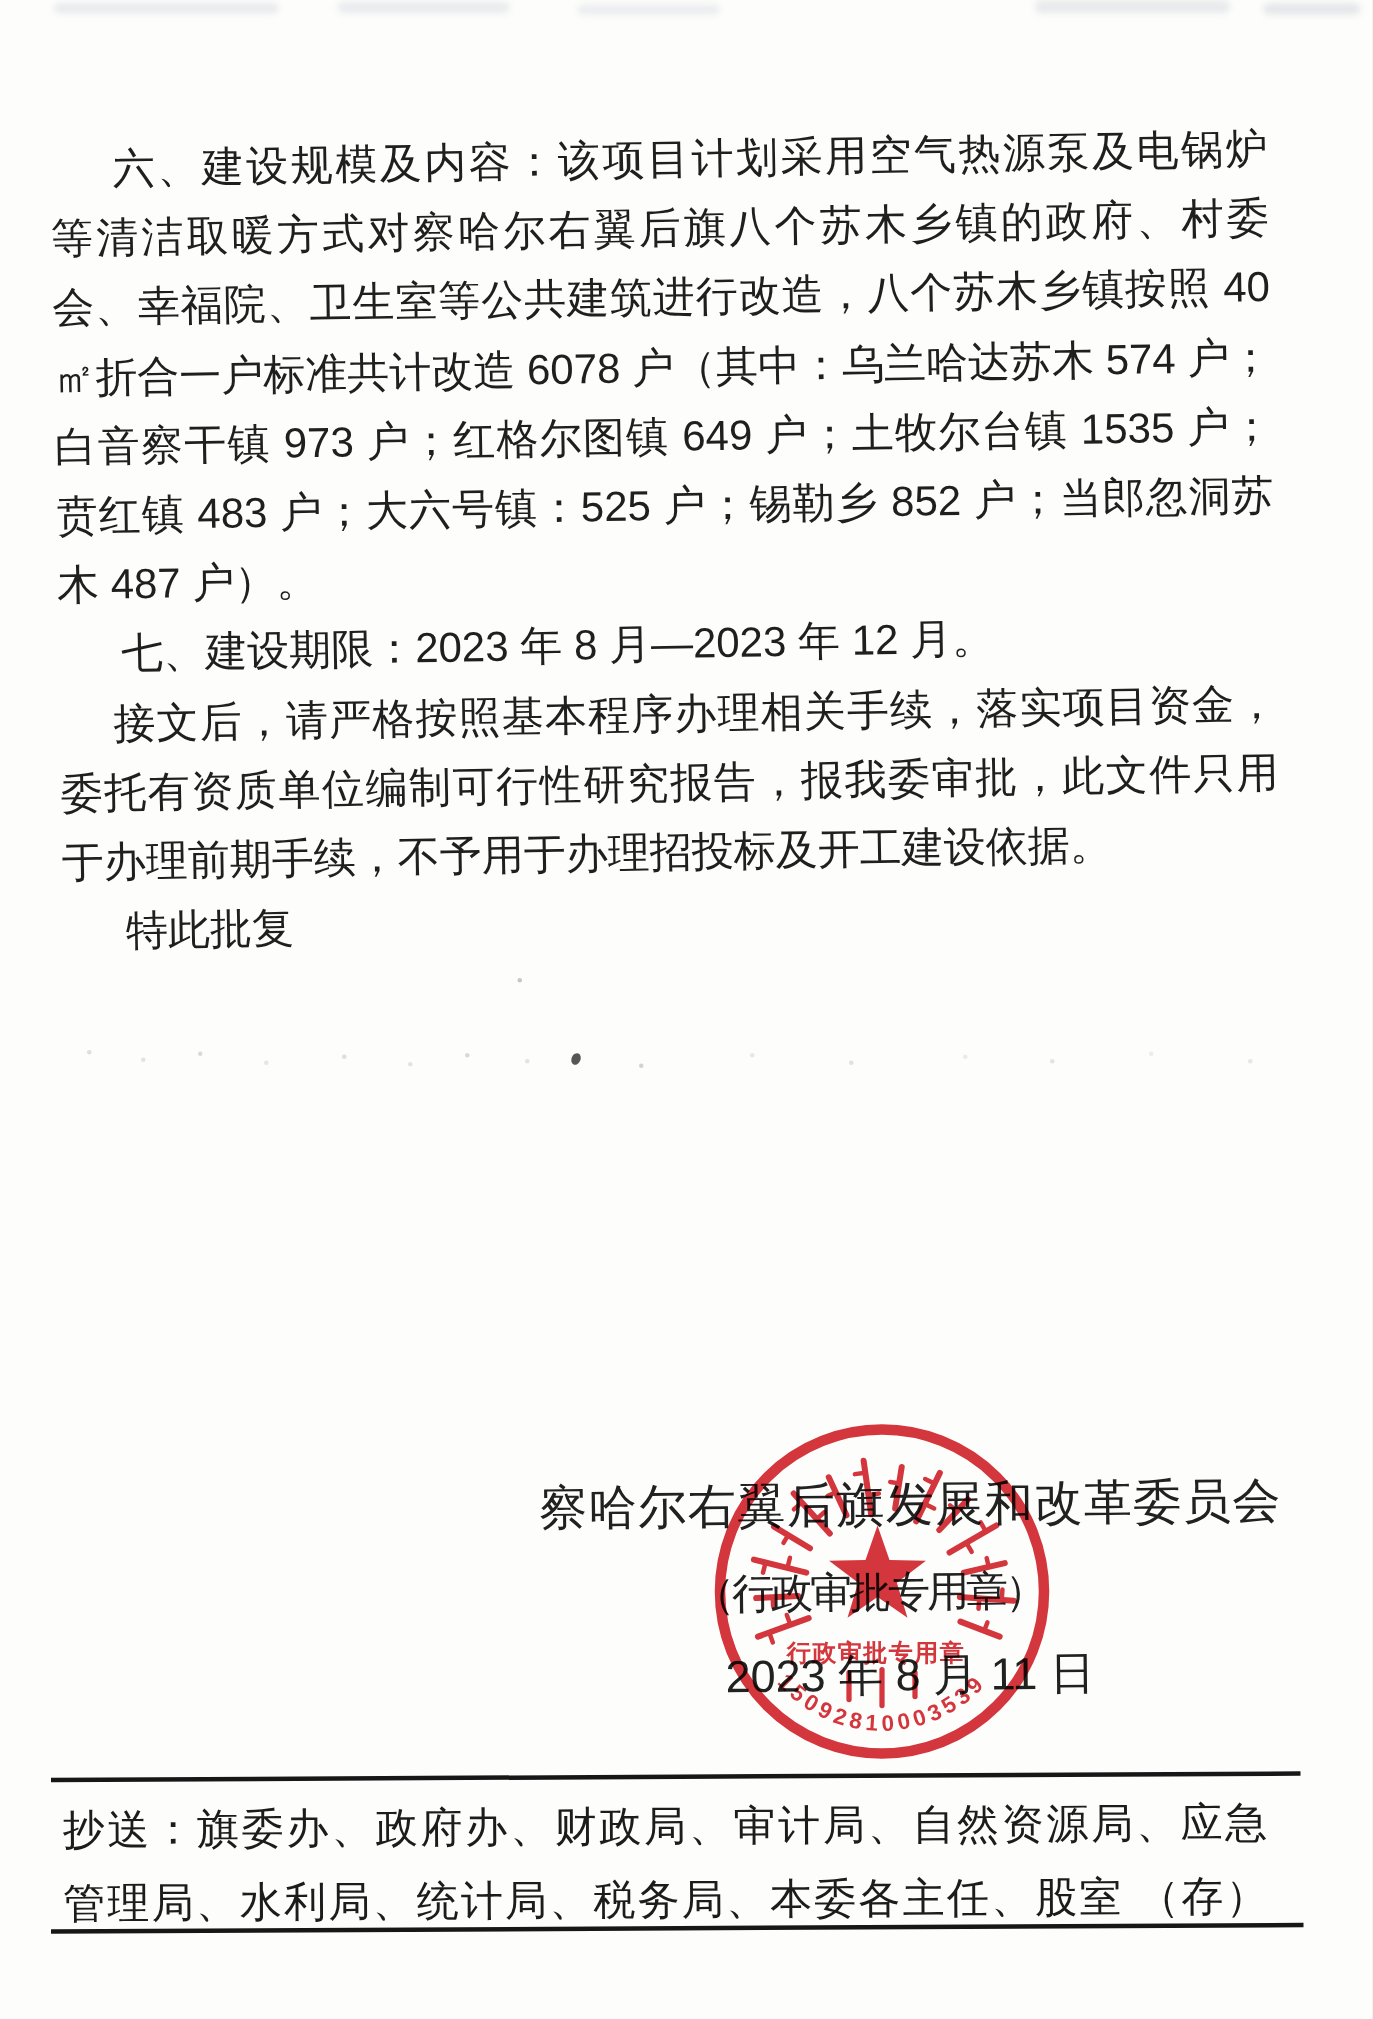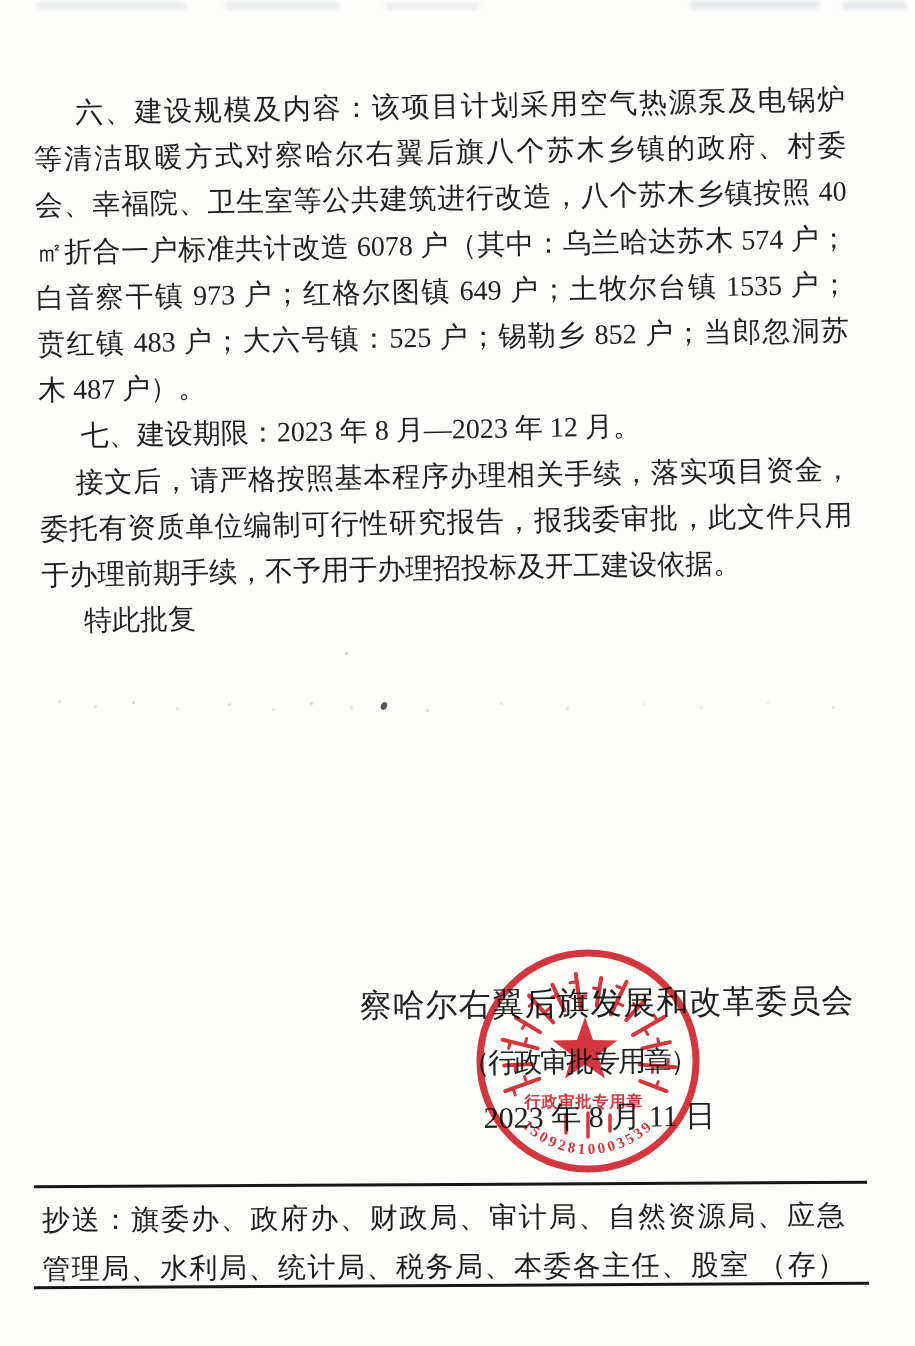--- a/index.html
+++ b/index.html
@@ -2,21 +2,21 @@
 <html><head>
 <meta charset="utf-8">
 <style>
   html,body{margin:0;padding:0;background:#e9e9e9;}
   .page{
     position:relative;
     width:915px;height:1346px;
     margin:0 auto;
     background:#fdfdfb;
     overflow:hidden;
-    font-family:Liberation Serif, serif;
+    font-family:Liberation Sans, sans-serif;
     color:#212121;
   }
 
   
   .smudge{position:absolute;background:#b7bfcc;filter:blur(2px);border-radius:4px;}
 
   
   .body-text{
     position:absolute;left:38px;top:90px;width:812px;
     font-size:28px;line-height:46.2px;

